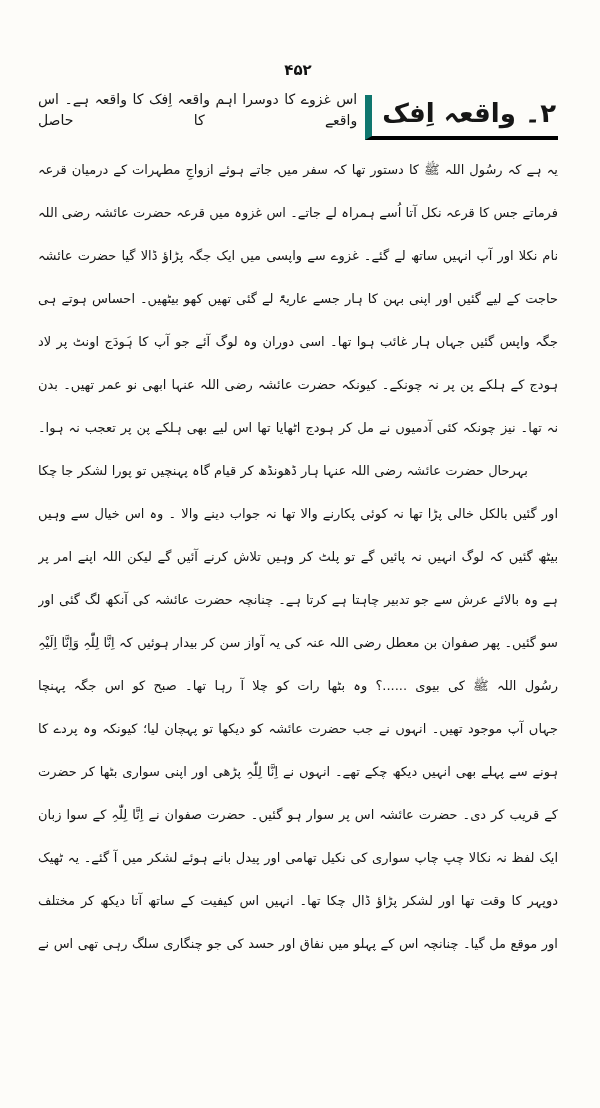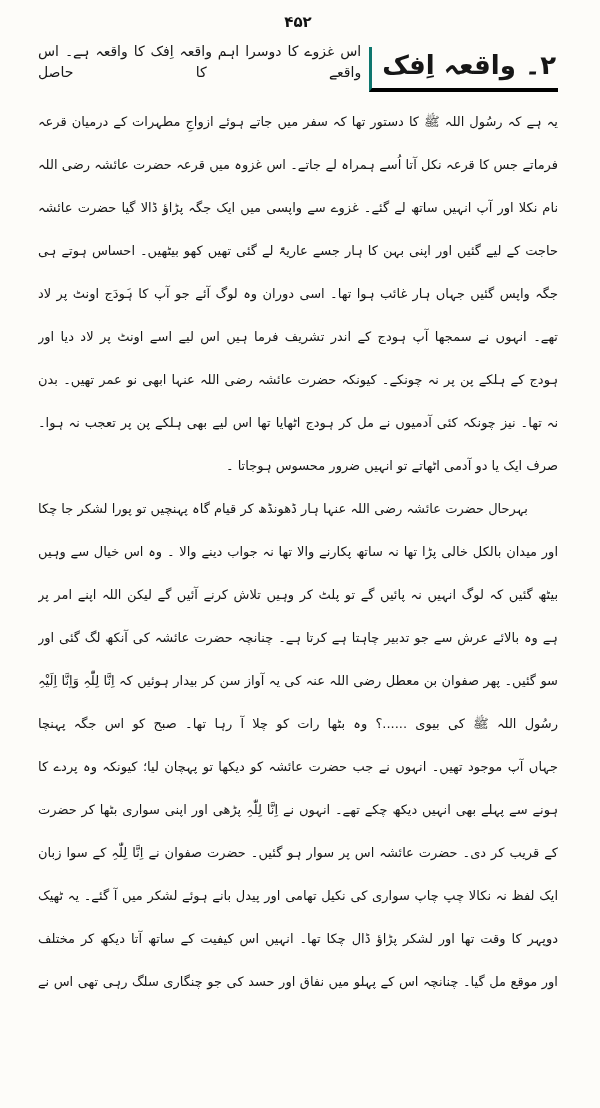--- a/index.html
+++ b/index.html
@@ -17,34 +17,35 @@
     padding:8px 42px 0 38px;
     overflow:hidden;
   }
   .page-number{
     text-align:center;
     font-size:15px;
     font-weight:bold;
     height:28px;line-height:28px;
     letter-spacing:3px;
     color:#111;
+    margin-top:48px;
   }
   .heading-row{
     display:flex;
     align-items:flex-end;
     margin-top:4px;
     margin-bottom:8px;
     min-height:52px;
   }
   .heading-box{
     font-size:26px;
     font-weight:bold;
     white-space:nowrap;
     border-bottom:4px solid #000;
-    border-left:3px solid #0f766e;
+    border-left:7px solid #0f766e;
     padding:2px 2px 7px 10px;
     line-height:1.25;
   }
   .heading-rest{
     flex:1;
     font-size:14px;
     text-align:justify;
     text-align-last:justify;
     padding:0 8px 9px 0;
     line-height:1.5;
@@ -75,29 +76,27 @@
     <span class="heading-box">۲۔ واقعہ اِفک</span>
     <span class="heading-rest">اس غزوے کا دوسرا اہم واقعہ اِفک کا واقعہ ہے۔ اس واقعے کا حاصل</span>
   </div>
 
   <div>
     <div class="body-line">یہ ہے کہ رسُول اللہ ﷺ کا دستور تھا کہ سفر میں جاتے ہوئے ازواجِ مطہرات کے درمیان قرعہ اندازی</div>
     <div class="body-line">فرماتے جس کا قرعہ نکل آتا اُسے ہمراہ لے جاتے۔ اس غزوہ میں قرعہ حضرت عائشہ رضی اللہ عنہا کے</div>
     <div class="body-line">نام نکلا اور آپ انہیں ساتھ لے گئے۔ غزوے سے واپسی میں ایک جگہ پڑاؤ ڈالا گیا حضرت عائشہ اپنی</div>
     <div class="body-line">حاجت کے لیے گئیں اور اپنی بہن کا ہار جسے عاریۃً لے گئی تھیں کھو بیٹھیں۔ احساس ہوتے ہی فوراً اس</div>
     <div class="body-line">جگہ واپس گئیں جہاں ہار غائب ہوا تھا۔ اسی دوران وہ لوگ آئے جو آپ کا ہَودَج اونٹ پر لاد کرتے</div>
-    <div class="body-line">تھے۔ انہوں نے سمجھا آپ ہودج کے اندر تشریف فرما ہیں اس لیے اسے اونٹ پر لاد دیا اور</div>
     <div class="body-line">ہودج کے ہلکے پن پر نہ چونکے۔ کیونکہ حضرت عائشہ رضی اللہ عنہا ابھی نو عمر تھیں۔ بدن موٹا اور بوجھل</div>
     <div class="body-line">نہ تھا۔ نیز چونکہ کئی آدمیوں نے مل کر ہودج اٹھایا تھا اس لیے بھی ہلکے پن پر تعجب نہ ہوا۔ اگر</div>
-    <div class="body-line short-end">صرف ایک یا دو آدمی اٹھاتے تو انہیں ضرور محسوس ہوجاتا ۔</div>
   </div>
 
   <div>
     <div class="body-line indent-first">بہرحال حضرت عائشہ رضی اللہ عنہا ہار ڈھونڈھ کر قیام گاہ پہنچیں تو پورا لشکر جا چکا تھا</div>
-    <div class="body-line">اور میدان بالکل خالی پڑا تھا نہ ساتھ پکارنے والا تھا نہ جواب دینے والا ۔ وہ اس خیال سے وہیں</div>
+    <div class="body-line">اور گئیں بالکل خالی پڑا تھا نہ کوئی پکارنے والا تھا نہ جواب دینے والا ۔ وہ اس خیال سے وہیں</div>
     <div class="body-line">بیٹھ گئیں کہ لوگ انہیں نہ پائیں گے تو پلٹ کر وہیں تلاش کرنے آئیں گے لیکن اللہ اپنے امر پر غالب</div>
     <div class="body-line">ہے وہ بالائے عرش سے جو تدبیر چاہتا ہے کرتا ہے۔ چنانچہ حضرت عائشہ کی آنکھ لگ گئی اور وہ</div>
     <div class="body-line">سو گئیں۔ پھر صفوان بن معطل رضی اللہ عنہ کی یہ آواز سن کر بیدار ہوئیں کہ اِنَّا لِلّٰہِ وَاِنَّا اِلَیْہِ رَاجِعُوْنَ</div>
     <div class="body-line">رسُول اللہ ﷺ کی بیوی ......؟ وہ بٹھا رات کو چلا آ رہا تھا۔ صبح کو اس جگہ پہنچا</div>
     <div class="body-line">جہاں آپ موجود تھیں۔ انہوں نے جب حضرت عائشہ کو دیکھا تو پہچان لیا؛ کیونکہ وہ پردے کا حکم نازل</div>
     <div class="body-line">ہونے سے پہلے بھی انہیں دیکھ چکے تھے۔ انہوں نے اِنَّا لِلّٰہِ پڑھی اور اپنی سواری بٹھا کر حضرت عائشہ</div>
     <div class="body-line">کے قریب کر دی۔ حضرت عائشہ اس پر سوار ہو گئیں۔ حضرت صفوان نے اِنَّا لِلّٰہِ کے سوا زبان سے</div>
     <div class="body-line">ایک لفظ نہ نکالا چپ چاپ سواری کی نکیل تھامی اور پیدل بانے ہوئے لشکر میں آ گئے۔ یہ ٹھیک</div>
     <div class="body-line">دوپہر کا وقت تھا اور لشکر پڑاؤ ڈال چکا تھا۔ انہیں اس کیفیت کے ساتھ آتا دیکھ کر مختلف لوگوں</div>
     <div class="body-line">اور موقع مل گیا۔ چنانچہ اس کے پہلو میں نفاق اور حسد کی جو چنگاری سلگ رہی تھی اس نے اس کے کربِ</div>

